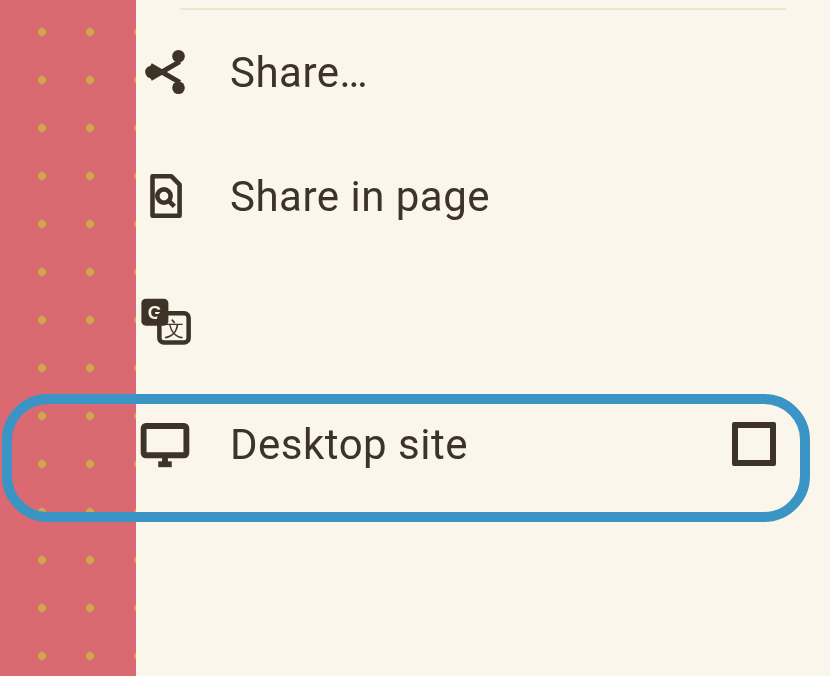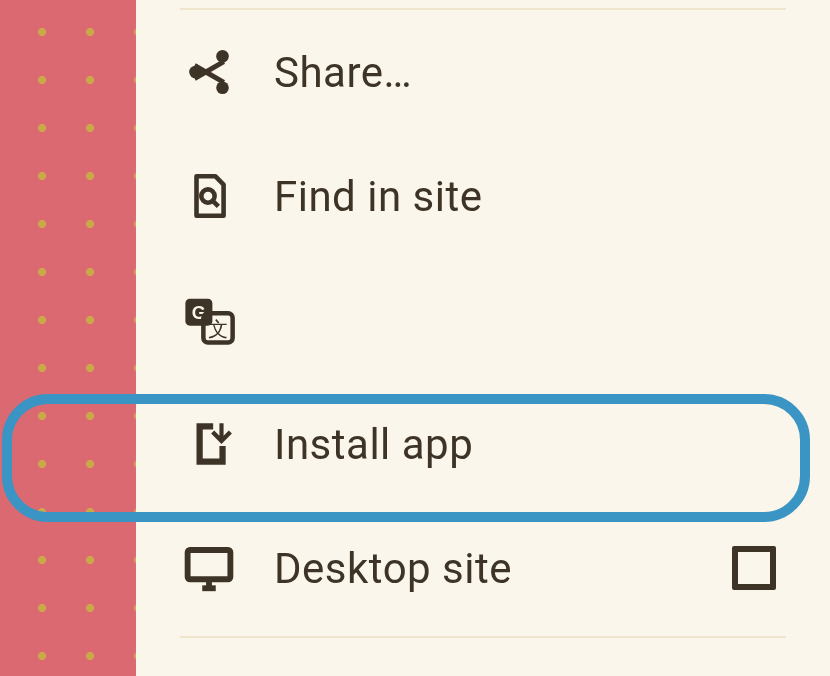--- a/index.html
+++ b/index.html
@@ -29,21 +29,20 @@
   }
   .divider {
     height: 2px;
     background: #efe5cd;
     margin: 0 44px 0 44px;
   }
   .menu-item {
     display: flex;
     align-items: center;
     height: 124px;
-    padding-left: 44px;
     cursor: pointer;
   }
   .icon-slot {
     width: 58px;
     height: 58px;
     display: flex;
     align-items: center;
     justify-content: center;
     color: #3d3427;
     flex-shrink: 0;
@@ -97,43 +96,34 @@
   </div>
 
   <div class="menu-item">
     <span class="icon-slot">
       <svg viewBox="0 0 24 24" width="50" height="50" fill="none" stroke="#3d3427" stroke-width="2.2">
         <path d="M6 2.5 H15 L19 6.5 V21.5 H6 Z" stroke-linejoin="round"></path>
         <circle cx="11.5" cy="12" r="3.2"></circle>
         <line x1="13.8" y1="14.3" x2="16.5" y2="17"></line>
       </svg>
     </span>
-    <span class="label">Find in site</span>
+    <span class="label">Share in page</span>
   </div>
 
   <div class="menu-item">
     <span class="icon-slot">
       <svg viewBox="0 0 24 24" width="54" height="54">
         <rect x="1.5" y="2.5" width="12" height="12" rx="2" fill="#3d3427"></rect>
         <text x="7.5" y="11.5" text-anchor="middle" font-size="8" font-weight="bold" fill="#fbf6eb" font-family="sans-serif">G</text>
         <rect x="9.5" y="9" width="13" height="13" rx="2" fill="none" stroke="#3d3427" stroke-width="2"></rect>
         <text x="16" y="19" text-anchor="middle" font-size="9" fill="#3d3427" font-family="sans-serif">文</text>
       </svg>
     </span>
   </div>
 
-  <div class="menu-item">
-    <span class="icon-slot">
-      <svg viewBox="0 0 24 24" width="50" height="50" fill="#3d3427">
-        <path d="M6 2 H14 V5 H9 V19 H17 V13 H20 V22 H6 Z"></path>
-        <path d="M17 2 V8 L14.5 5.5 L13 7 L18 12 L23 7 L21.5 5.5 L19 8 V2 Z"></path>
-      </svg>
-    </span>
-    <span class="label">Install app</span>
-  </div>
 
   <div class="menu-item">
     <span class="icon-slot">
       <svg viewBox="0 0 24 24" width="54" height="54" fill="none" stroke="#3d3427" stroke-width="2.6">
         <rect x="2.5" y="4" width="19" height="13" rx="1"></rect>
         <line x1="9" y1="21" x2="15" y2="21"></line>
         <line x1="12" y1="17" x2="12" y2="21"></line>
       </svg>
     </span>
     <span class="label">Desktop site</span>

